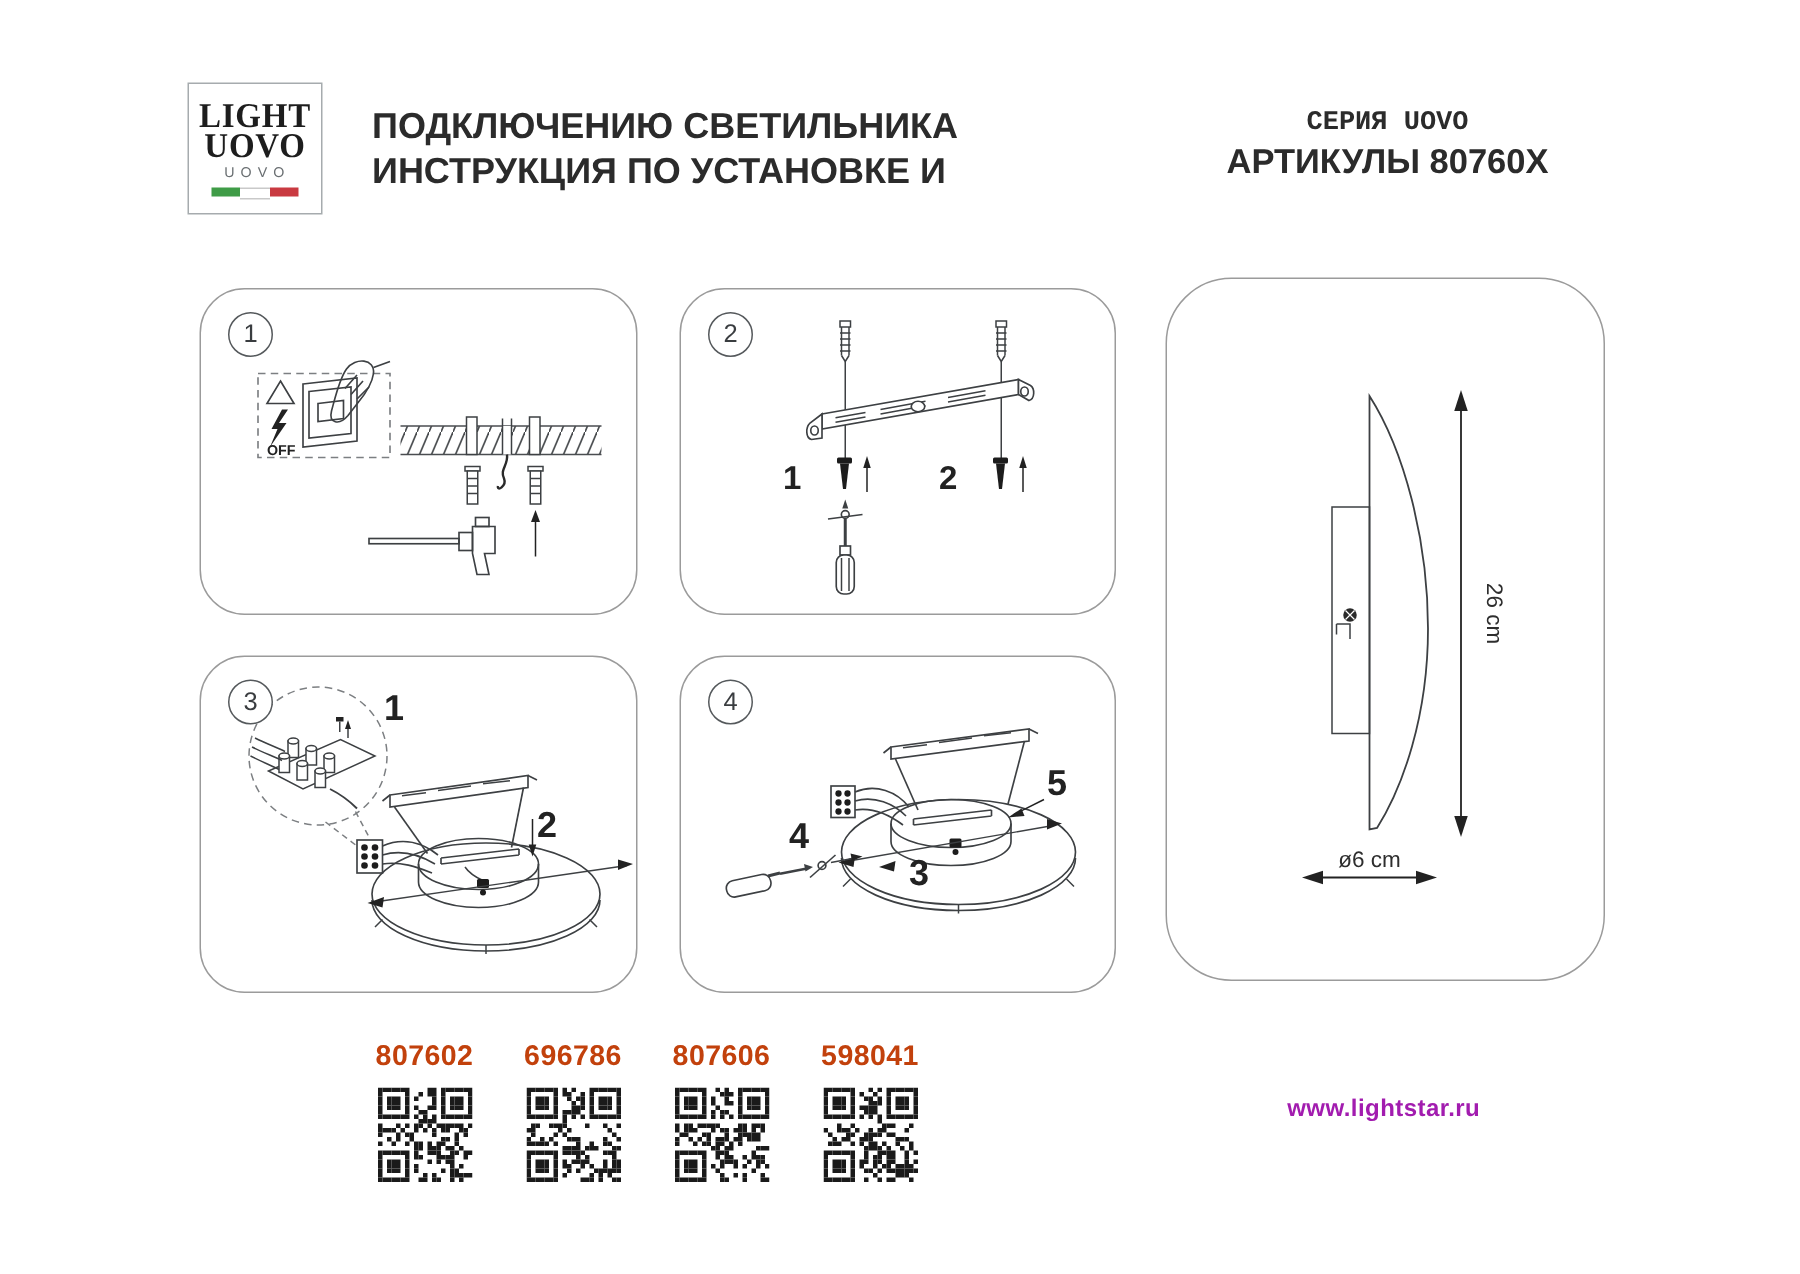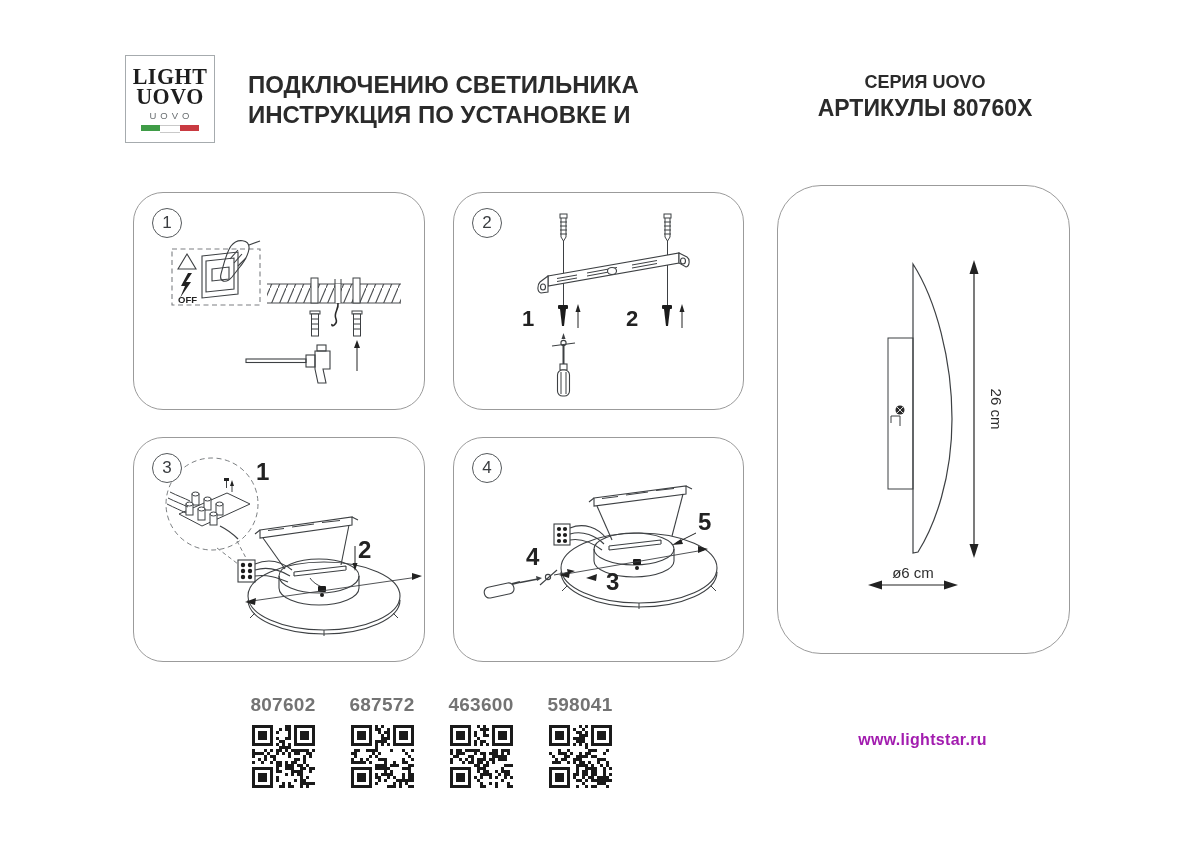--- a/index.html
+++ b/index.html
@@ -32,41 +32,41 @@
   .seg-green{background:var(--flag-green);}
   .seg-white{background:#fff;border-top:1px solid #c9c9c9;border-bottom:1px solid #c9c9c9;}
   .seg-red{background:var(--flag-red);}
   .main-title{
     position:absolute;left:248px;top:70px;width:420px;
     font-size:24px;line-height:30px;font-weight:700;color:#2b2b2b;
   }
   .right-head{
     position:absolute;left:780px;top:72px;width:290px;text-align:center;
   }
-  .series-line{font-size:18px;font-weight:700;color:#2b2b2b;}
+  .series-line{font-size:18px;font-weight:700;color:#2b2b2b;font-family:Liberation Mono, monospace;}
   .articles-line{font-size:23px;font-weight:700;color:#2b2b2b;margin-top:2px;}
   
   .panel{
     position:absolute;border:1px solid var(--panel-border);border-radius:30px;background:#fff;
   }
   #panel-1{left:133px;top:192px;width:290px;height:216px;}
   #panel-2{left:453px;top:192px;width:289px;height:216px;}
   #panel-3{left:133px;top:437px;width:290px;height:223px;}
   #panel-4{left:453px;top:437px;width:289px;height:223px;}
   #panel-side{left:777px;top:185px;width:291px;height:467px;border-radius:44px;}
   .panel svg{position:absolute;left:0;top:0;width:100%;height:100%;}
   .step-badge{
     position:absolute;left:18px;top:15px;width:28px;height:28px;border:1px solid #55595c;
     border-radius:50%;display:flex;align-items:center;justify-content:center;
     font-size:17px;color:#3a3d40;background:#fff;z-index:2;
   }
   
   .articles-row{position:absolute;left:250px;top:694px;display:flex;gap:33px;}
   .article-col{width:66px;display:flex;flex-direction:column;align-items:center;}
-  .article-code{font-size:19px;font-weight:700;color:#737373;letter-spacing:.3px;}
+  .article-code{font-size:19px;font-weight:700;color:#c2410c;letter-spacing:.3px;}
   .qr{width:63px;height:63px;margin-top:9px;}
   .website{
     position:absolute;left:777px;top:731px;width:291px;text-align:center;
     font-size:16px;font-weight:700;color:#a21caf;letter-spacing:.3px;
   }
   svg text{font-family:"Liberation Sans", sans-serif;}
   .lbl{font-weight:700;fill:#222;}
 </style>
 </head>
 <body>
@@ -589,21 +589,21 @@
             <rect x="18" y="60" width="3" height="3" fill="#1a1a1a"></rect>
             <rect x="27" y="60" width="3" height="3" fill="#1a1a1a"></rect>
             <rect x="30" y="60" width="3" height="3" fill="#1a1a1a"></rect>
             <rect x="36" y="60" width="3" height="3" fill="#1a1a1a"></rect>
             <rect x="39" y="60" width="3" height="3" fill="#1a1a1a"></rect>
             <rect x="48" y="60" width="3" height="3" fill="#1a1a1a"></rect>
             <rect x="54" y="60" width="3" height="3" fill="#1a1a1a"></rect>
           </svg></div>
     </div>
     <div class="article-col">
-      <div class="article-code">687572</div>
+      <div class="article-code">696786</div>
       <div class="qr"><svg xmlns="http://www.w3.org/2000/svg" width="63" height="63" viewBox="0 0 63 63">
             <rect width="63" height="63" fill="#fff"></rect>
             <rect x="0" y="0" width="3" height="3" fill="#1a1a1a"></rect>
             <rect x="3" y="0" width="3" height="3" fill="#1a1a1a"></rect>
             <rect x="6" y="0" width="3" height="3" fill="#1a1a1a"></rect>
             <rect x="9" y="0" width="3" height="3" fill="#1a1a1a"></rect>
             <rect x="12" y="0" width="3" height="3" fill="#1a1a1a"></rect>
             <rect x="15" y="0" width="3" height="3" fill="#1a1a1a"></rect>
             <rect x="18" y="0" width="3" height="3" fill="#1a1a1a"></rect>
             <rect x="24" y="0" width="3" height="3" fill="#1a1a1a"></rect>
@@ -804,21 +804,21 @@
             <rect x="18" y="60" width="3" height="3" fill="#1a1a1a"></rect>
             <rect x="36" y="60" width="3" height="3" fill="#1a1a1a"></rect>
             <rect x="39" y="60" width="3" height="3" fill="#1a1a1a"></rect>
             <rect x="42" y="60" width="3" height="3" fill="#1a1a1a"></rect>
             <rect x="48" y="60" width="3" height="3" fill="#1a1a1a"></rect>
             <rect x="57" y="60" width="3" height="3" fill="#1a1a1a"></rect>
             <rect x="60" y="60" width="3" height="3" fill="#1a1a1a"></rect>
           </svg></div>
     </div>
     <div class="article-col">
-      <div class="article-code">463600</div>
+      <div class="article-code">807606</div>
       <div class="qr"><svg xmlns="http://www.w3.org/2000/svg" width="63" height="63" viewBox="0 0 63 63">
             <rect width="63" height="63" fill="#fff"></rect>
             <rect x="0" y="0" width="3" height="3" fill="#1a1a1a"></rect>
             <rect x="3" y="0" width="3" height="3" fill="#1a1a1a"></rect>
             <rect x="6" y="0" width="3" height="3" fill="#1a1a1a"></rect>
             <rect x="9" y="0" width="3" height="3" fill="#1a1a1a"></rect>
             <rect x="12" y="0" width="3" height="3" fill="#1a1a1a"></rect>
             <rect x="15" y="0" width="3" height="3" fill="#1a1a1a"></rect>
             <rect x="18" y="0" width="3" height="3" fill="#1a1a1a"></rect>
             <rect x="27" y="0" width="3" height="3" fill="#1a1a1a"></rect>

